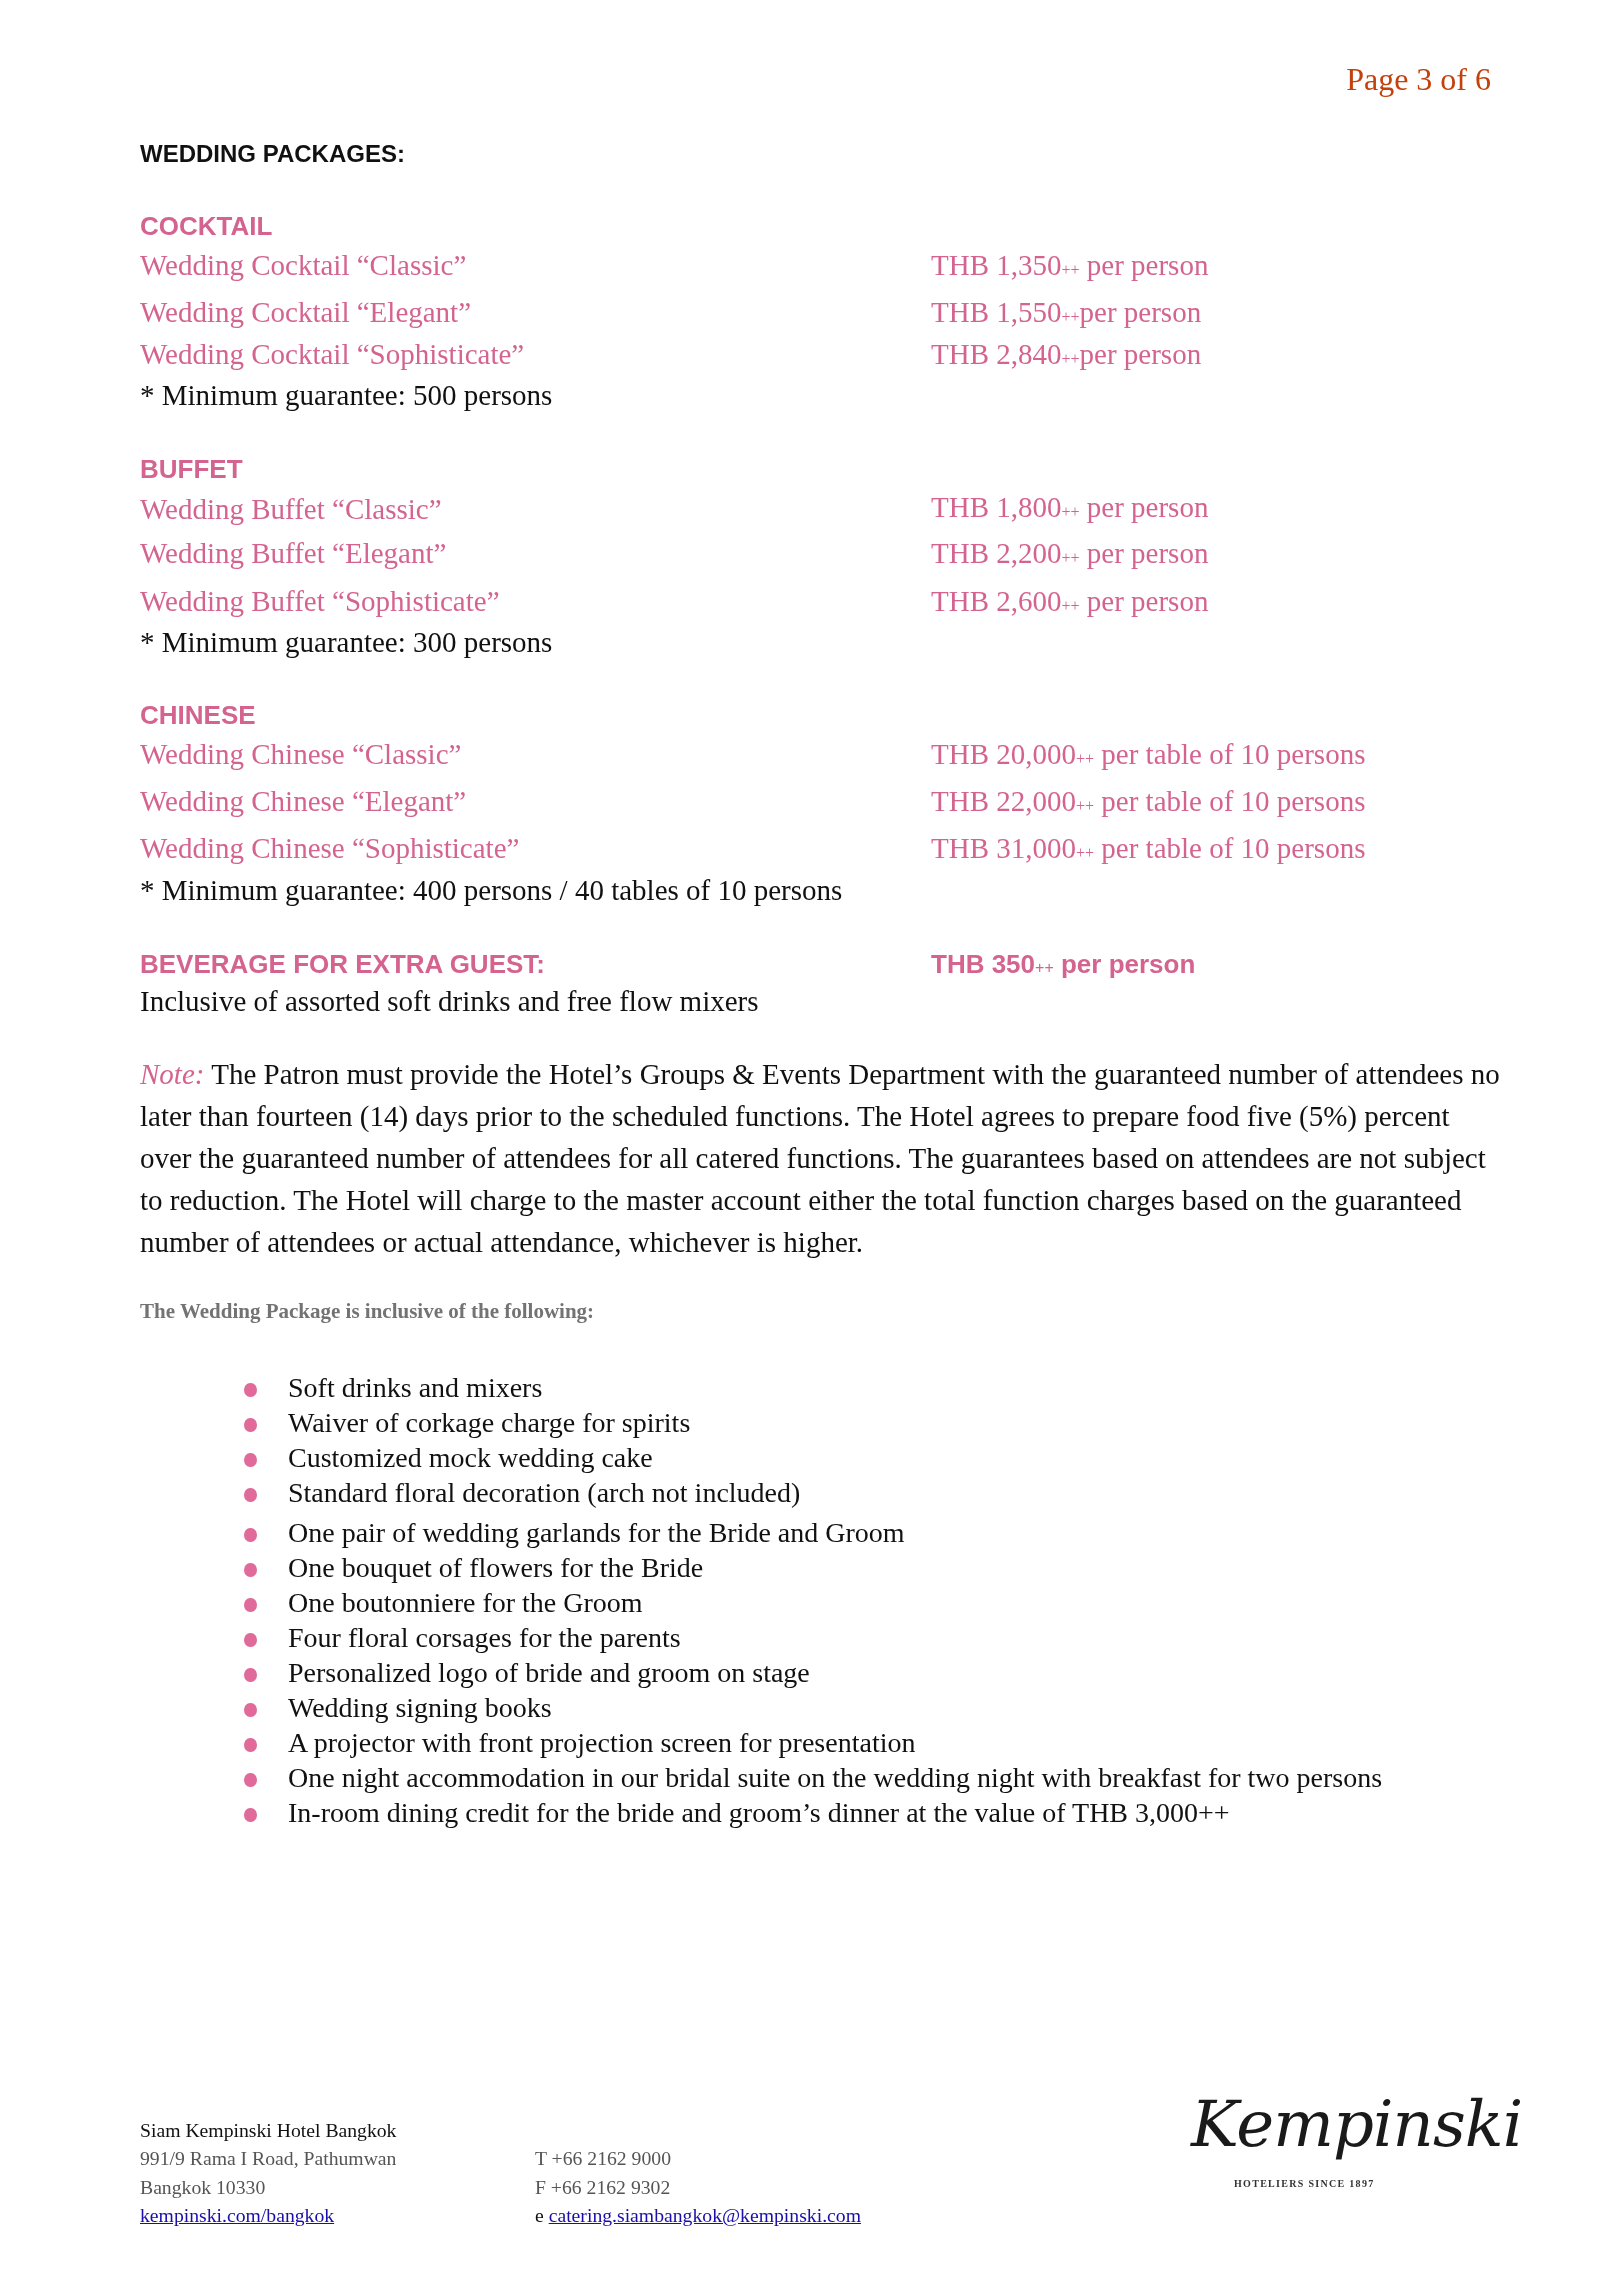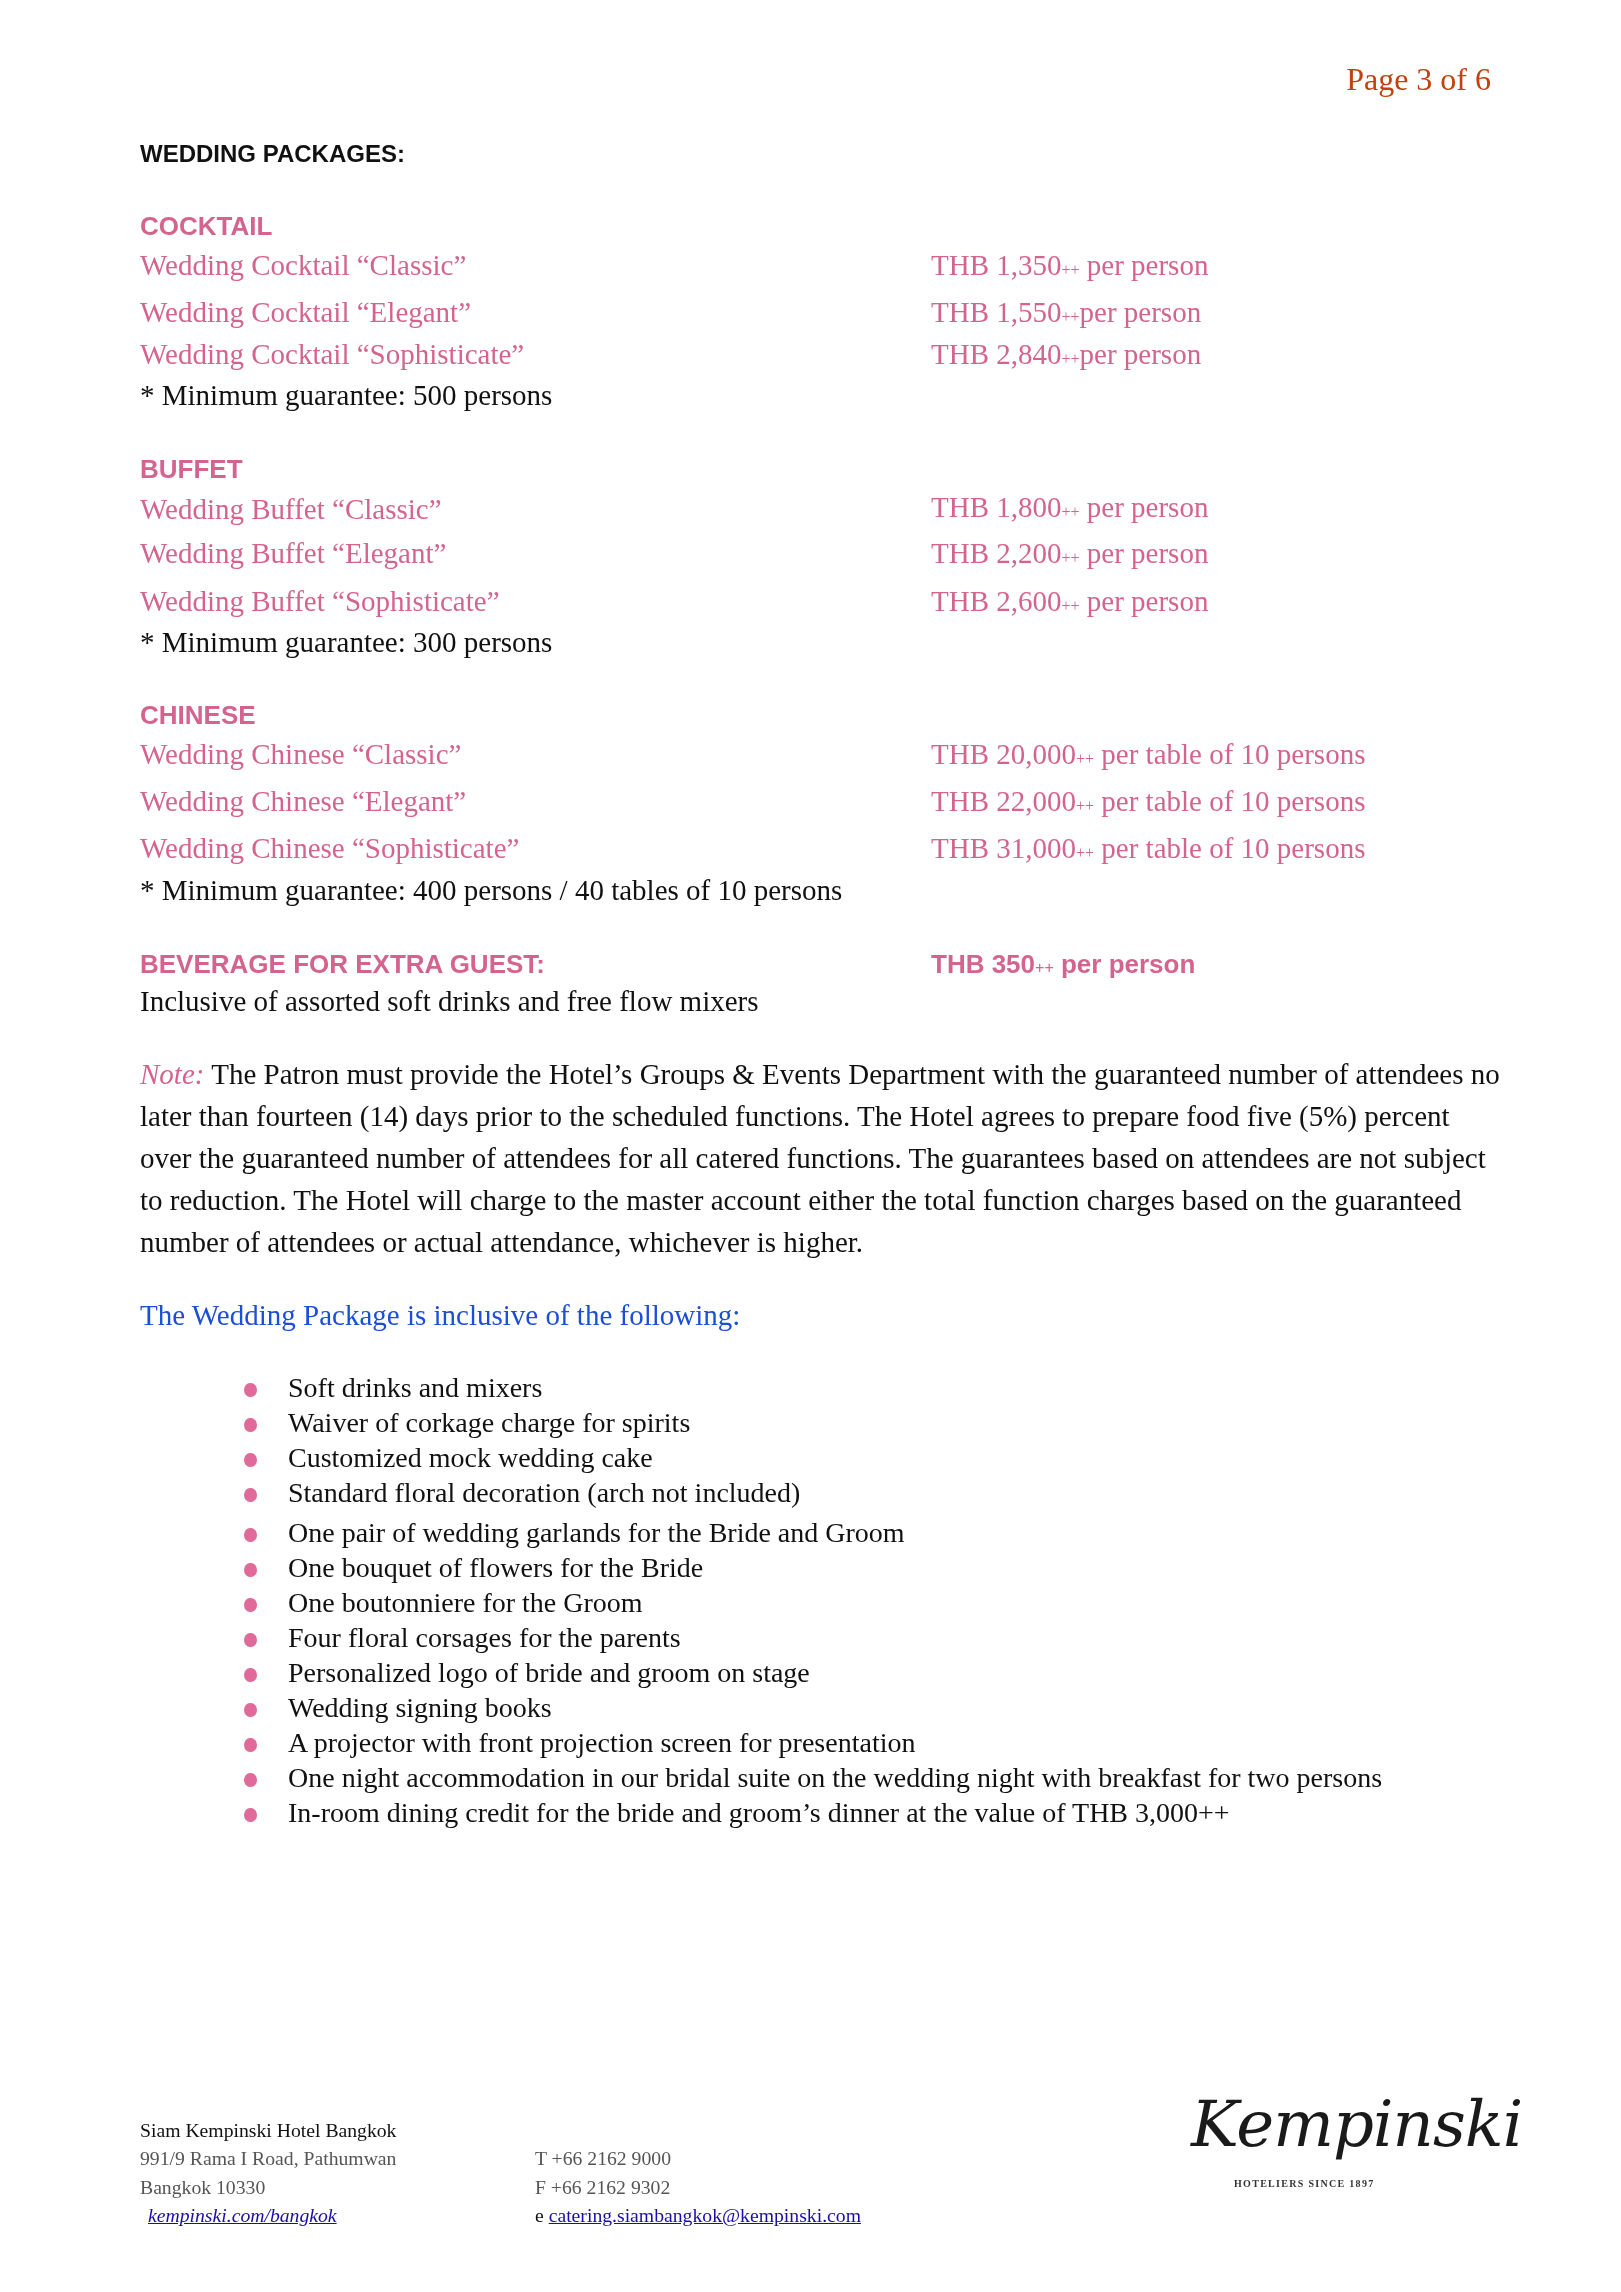--- a/index.html
+++ b/index.html
@@ -14,21 +14,21 @@
   .sec-head { left: 140px; font-size: 26px; font-weight: bold; }
   .item { left: 140px; font-size: 29px; }
   .price { left: 931px; font-size: 29px; }
   .sup { font-size: 16px; }
   .min-note { left: 140px; font-size: 29px; color: #111; }
   .bev-head { left: 140px; top: 949px; font-size: 26px; font-weight: bold; }
   .bev-price { left: 931px; top: 949px; font-size: 26px; font-weight: bold; }
   .bev-desc { left: 140px; top: 985px; font-size: 29px; color: #111; }
   .note { position: absolute; left: 140px; top: 1053px; width: 1361px; font-size: 29px; line-height: 42px; color: #111; }
   .note .note-label { color: #d4648f; font-style: italic; }
-  .intro { left: 140px; top: 1299px; font-size: 29px; color: #1d4ed8; }
+  .intro { left: 140px; top: 1299px; font-size: 21px; color: #737373; font-weight: bold; }
   .list { position: absolute; left: 0; top: 1372px; margin: 0; padding: 0; list-style: none; }
   .list li { position: relative; height: 35px; font-size: 28px; color: #111; white-space: nowrap; }
   .list li.gap { margin-top: 5.4px; }
   .bullet { position: absolute; left: 244px; top: 10.7px; width: 12.5px; height: 14.3px; border-radius: 50%; background: #e06a9a; }
   .li-text { position: absolute; left: 288px; top: 0; }
   .foot { font-size: 19.7px; }
   .foot-dark { color: #111; }
   .foot-grey { color: #555; }
   .foot-link { color: #1a0dab; text-decoration: underline; }
   .logo-script { position: absolute; left: 1191px; top: 2087px; font-family: "DejaVu Serif", serif; font-style: italic; font-size: 64px; color: #1a1a1a; letter-spacing: -0.9px; }
@@ -127,21 +127,21 @@
     </li>
   <li>
       <span class="bullet"></span>
       <span class="li-text">In-room dining credit for the bride and groom’s dinner at the value of THB 3,000++</span>
     </li>
 </ul>
 
 <div class="abs foot foot-dark" style="left:140px; top:2119px;">Siam Kempinski Hotel Bangkok</div>
 <div class="abs foot foot-grey" style="left:140px; top:2147px;">991/9 Rama I Road, Pathumwan</div>
 <div class="abs foot foot-grey" style="left:140px; top:2176px;">Bangkok 10330</div>
-<a class="abs foot foot-link" style="left:148px; top:2204px;font-style:italic;">kempinski.com/bangkok</a>
+<a class="abs foot foot-link" style="left:140px; top:2204px;">kempinski.com/bangkok</a>
 
 <div class="abs foot foot-grey" style="left:535px; top:2147px;">T +66 2162 9000</div>
 <div class="abs foot foot-grey" style="left:535px; top:2176px;">F +66 2162 9302</div>
 <div class="abs foot foot-dark" style="left:535px; top:2204px;"><span>e </span><a class="foot-link">catering.siambangkok@kempinski.com</a></div>
 
 <div class="logo-script">Kempinski</div>
 <div class="logo-tag">HOTELIERS SINCE 1897</div>
 
 
 </body></html>

